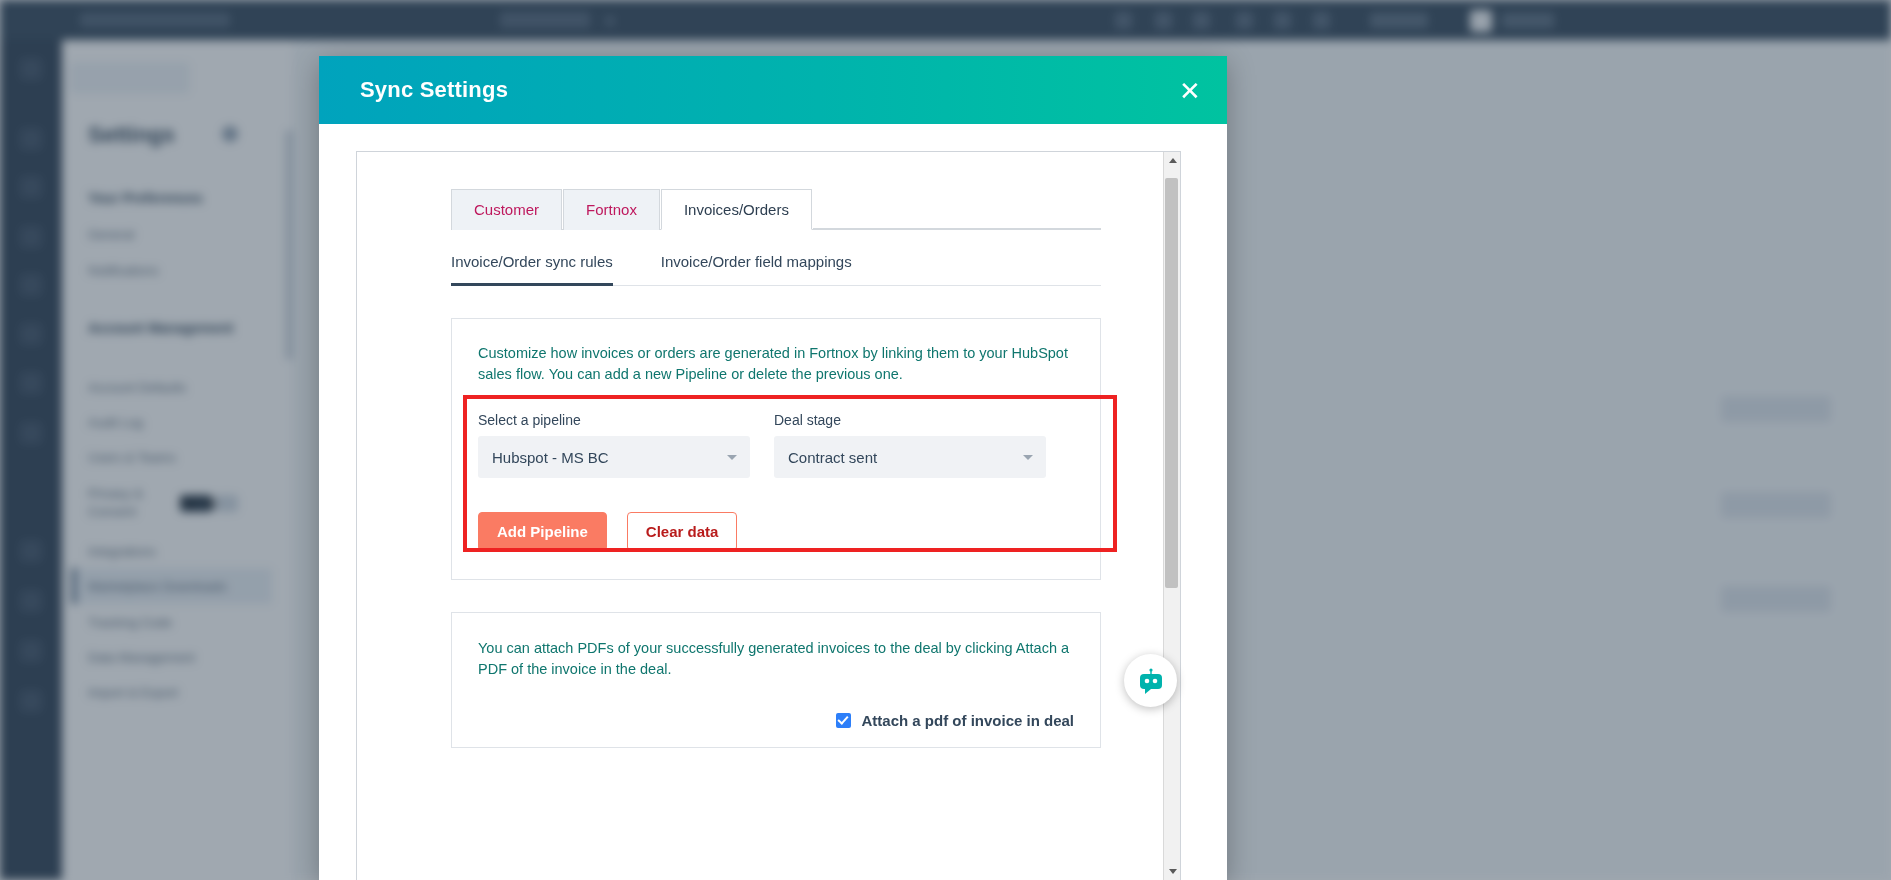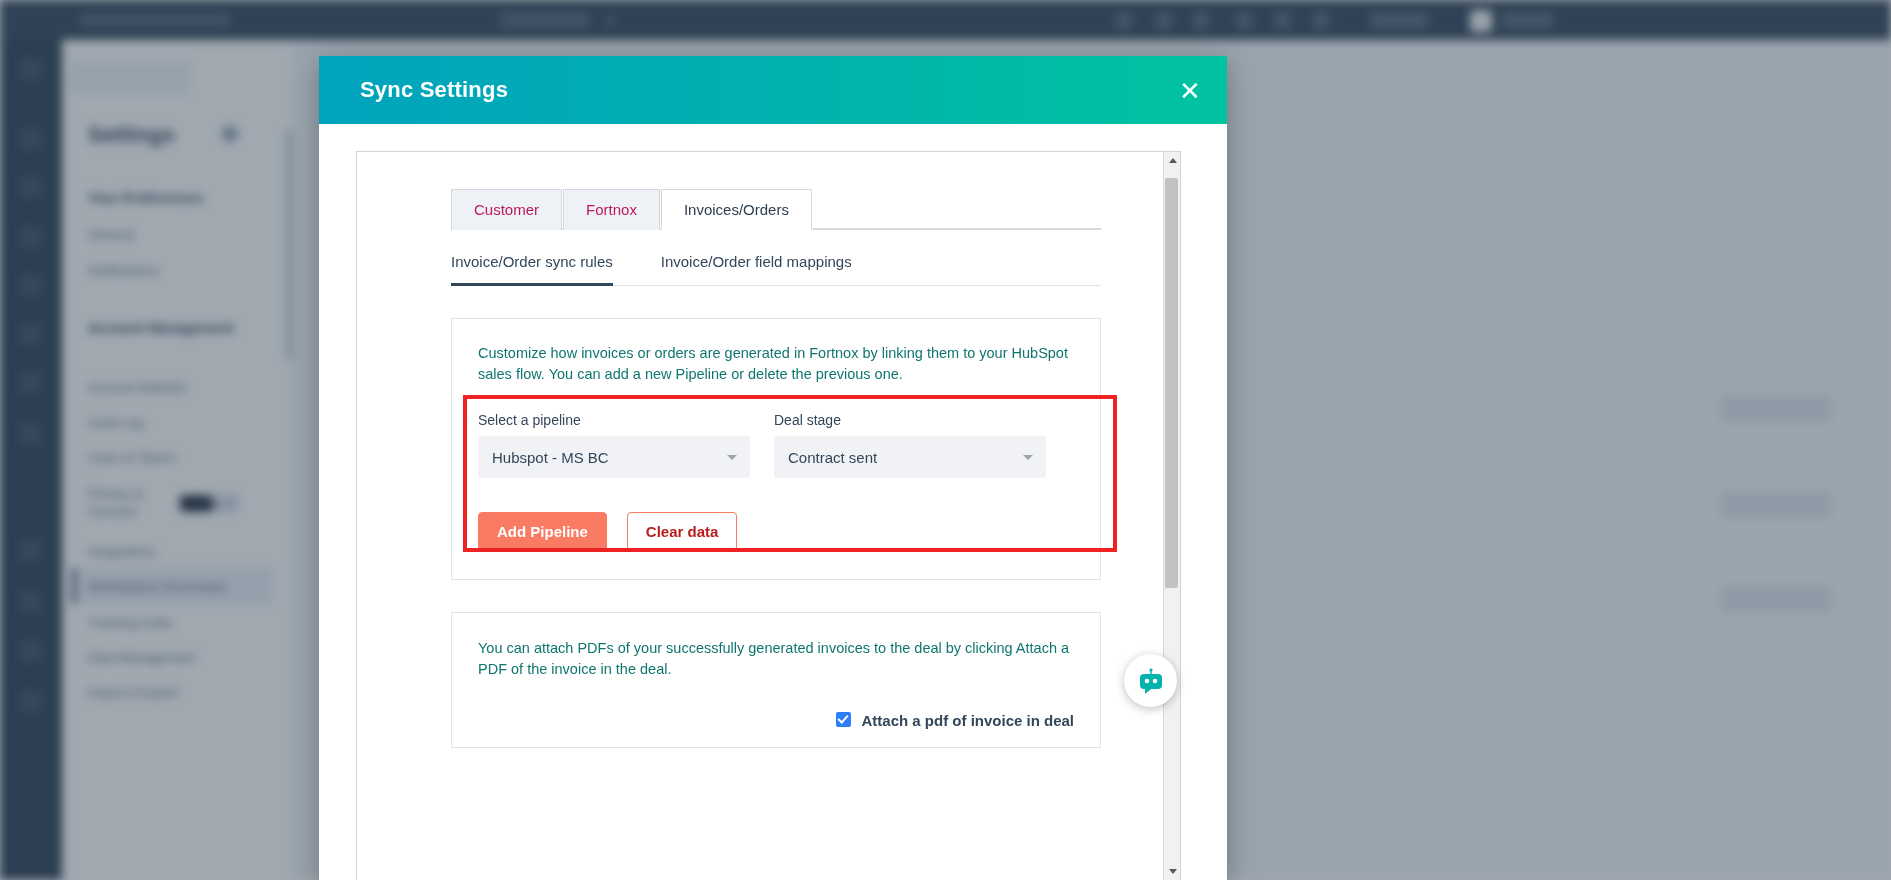--- a/index.html
+++ b/index.html
@@ -308,21 +308,21 @@
   #card-pdf {
     margin-top: 32px;
     width: 650px;
     border: 1px solid #dfe3e8;
     background: #ffffff;
     padding: 25px 26px 18px 26px;
   }
   #check-row {
     margin-top: 32px;
     display: flex;
-    align-items: flex-start;
+    align-items: center;
     justify-content: flex-end;
   }
   .checkbox {
     width: 15px; height: 15px;
     background: #2d7ff9;
     border-radius: 2px;
     margin-right: 10px;
     position: relative;
     cursor: pointer;
     flex: none;

